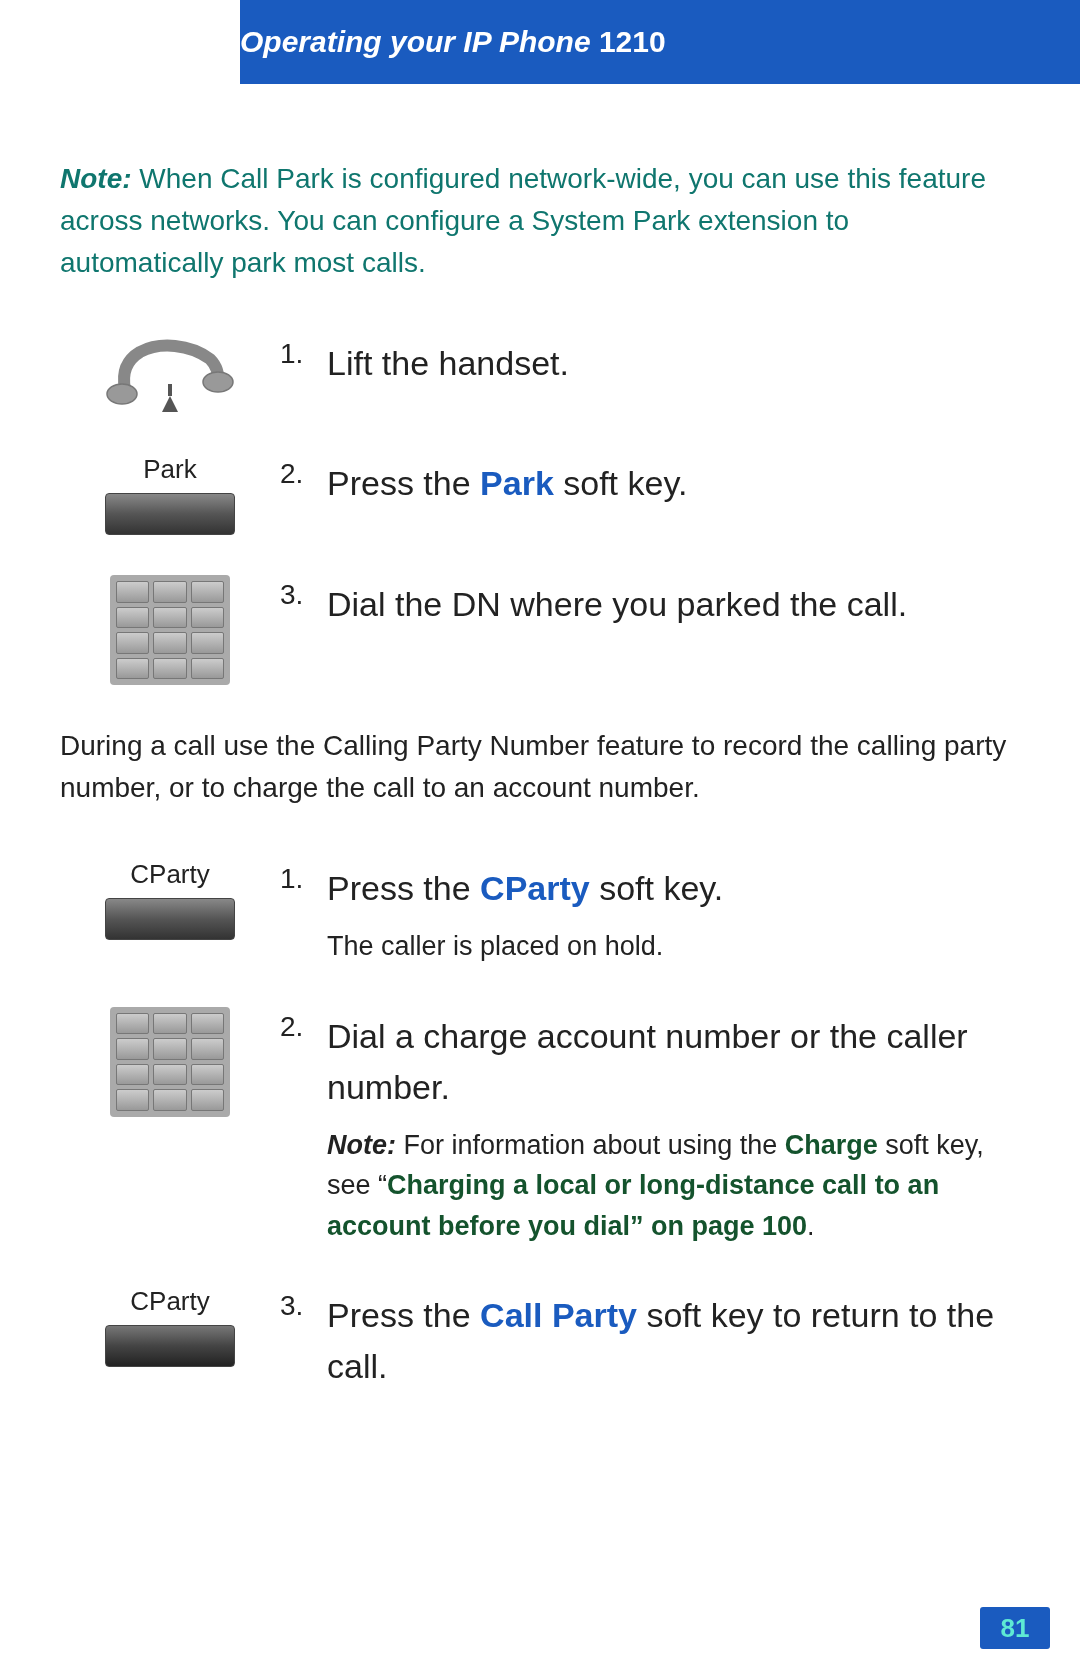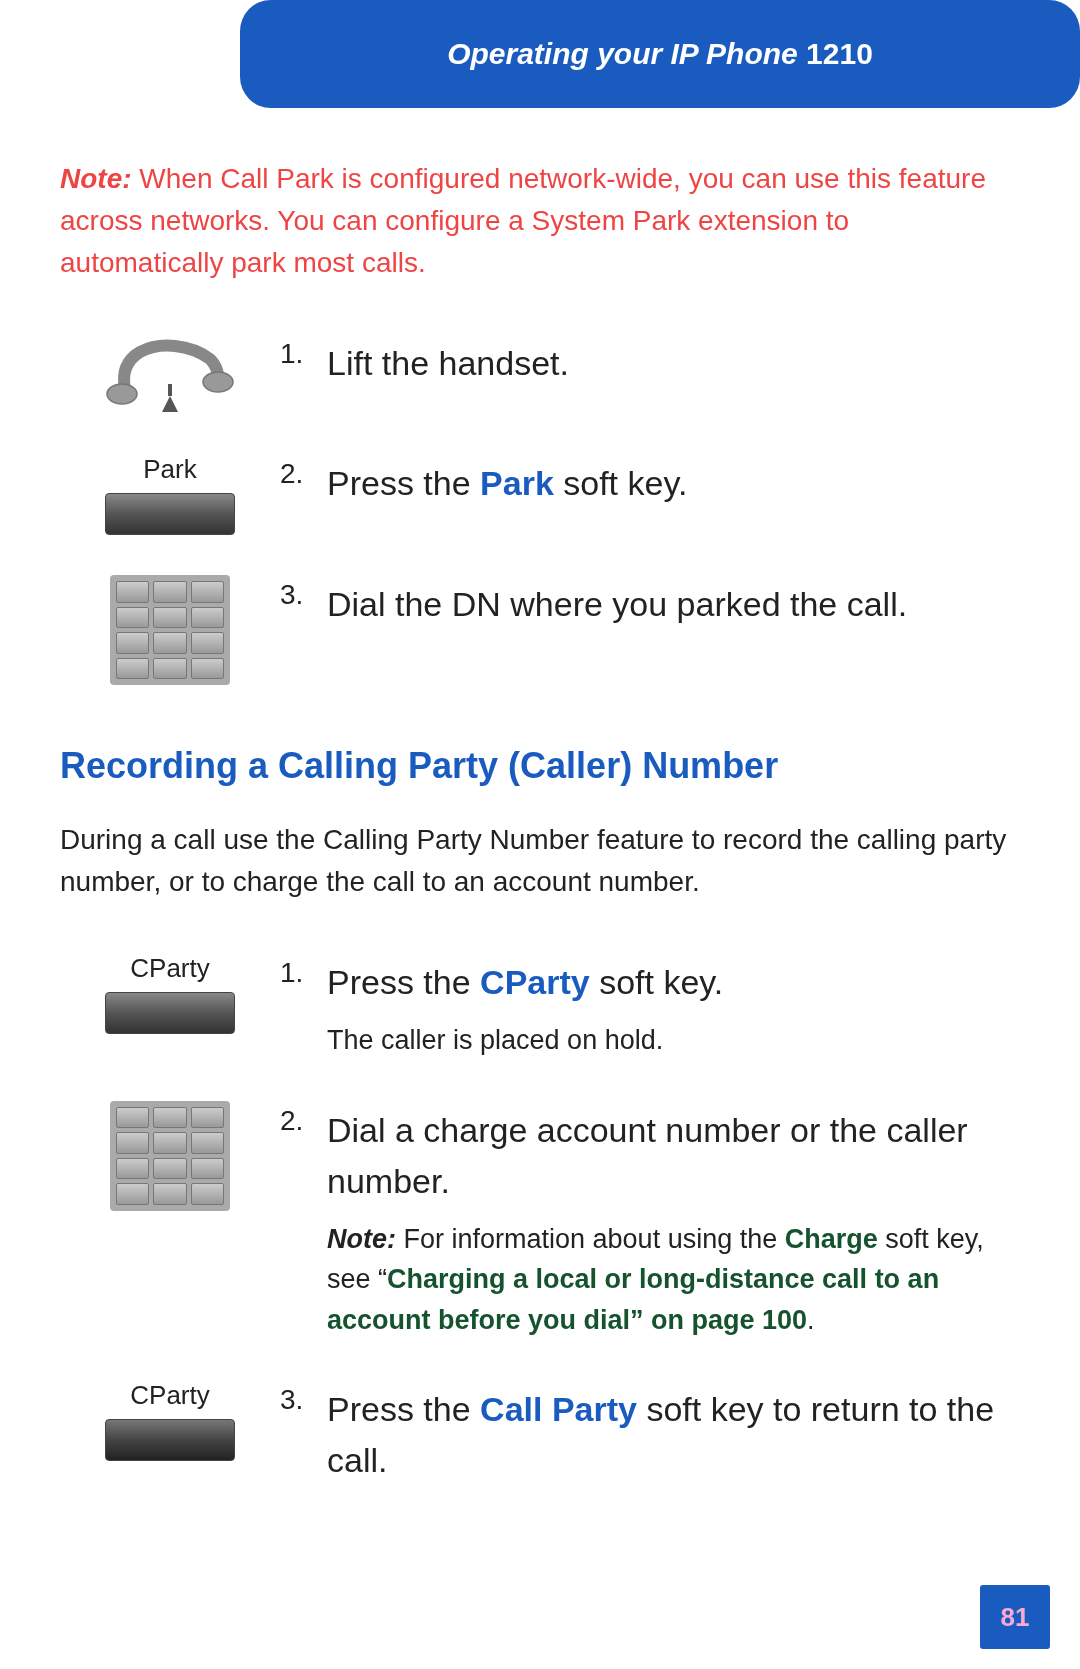--- a/index.html
+++ b/index.html
@@ -14,26 +14,24 @@
       position: relative;
       overflow: hidden;
     }
 
     
     .header-bar {
       position: absolute;
       top: 0;
       left: 240px;
       right: 0;
-      height: 108px;
+      height: 84px;
       background: #1a5bbf;
       display: flex;
       align-items: center;
-      justify-content: center;
-      border-radius: 31px;
     }
 
     .header-title {
       color: #ffffff;
       font-size: 30px;
       font-weight: bold;
       font-style: italic;
     }
 
     .header-title span.phone-number {
@@ -48,21 +46,21 @@
       left: 60px;
       right: 60px;
       bottom: 60px;
     }
 
     
     .note-para {
       margin-top: 50px;
       font-size: 28px;
       line-height: 1.5;
-      color: #ef4444;
+      color: #0f766e;
     }
 
     .note-bold {
       font-weight: bold;
       font-style: italic;
     }
 
     
     .steps-section {
       margin-top: 50px;
@@ -175,23 +173,23 @@
       color: #222;
       margin-top: 12px;
     }
 
     
     .page-number {
       position: absolute;
       bottom: 20px;
       right: 30px;
       background: #1a5bbf;
-      color: #f9a8d4;
+      color: #5eead4;
       width: 70px;
-      height: 64px;
+      height: 42px;
       display: flex;
       align-items: center;
       justify-content: center;
       font-size: 26px;
       font-weight: bold;
       border-radius: 3px;
     }
 
     .step-content-inner {
       display: flex;
@@ -281,21 +279,20 @@
         <div class="step-content-inner">
           <div class="step-num-col"><span class="step-number">3.</span></div>
           <div class="step-desc-col">
             <span class="step-text">Dial the DN where you parked the call.</span>
           </div>
         </div>
       </div>
     </div>
   </div>
 
-  <h2 class="section-heading">Recording a Calling Party (Caller) Number</h2>
 
   <p class="section-desc">During a call use the Calling Party Number feature to record the calling party number, or to charge the call to an account number.</p>
 
   <div class="steps-section">
 
     <div class="step-row">
       <div class="step-icon">
         <span class="step-label">CParty</span>
         <div class="softkey-btn"></div>
       </div>

